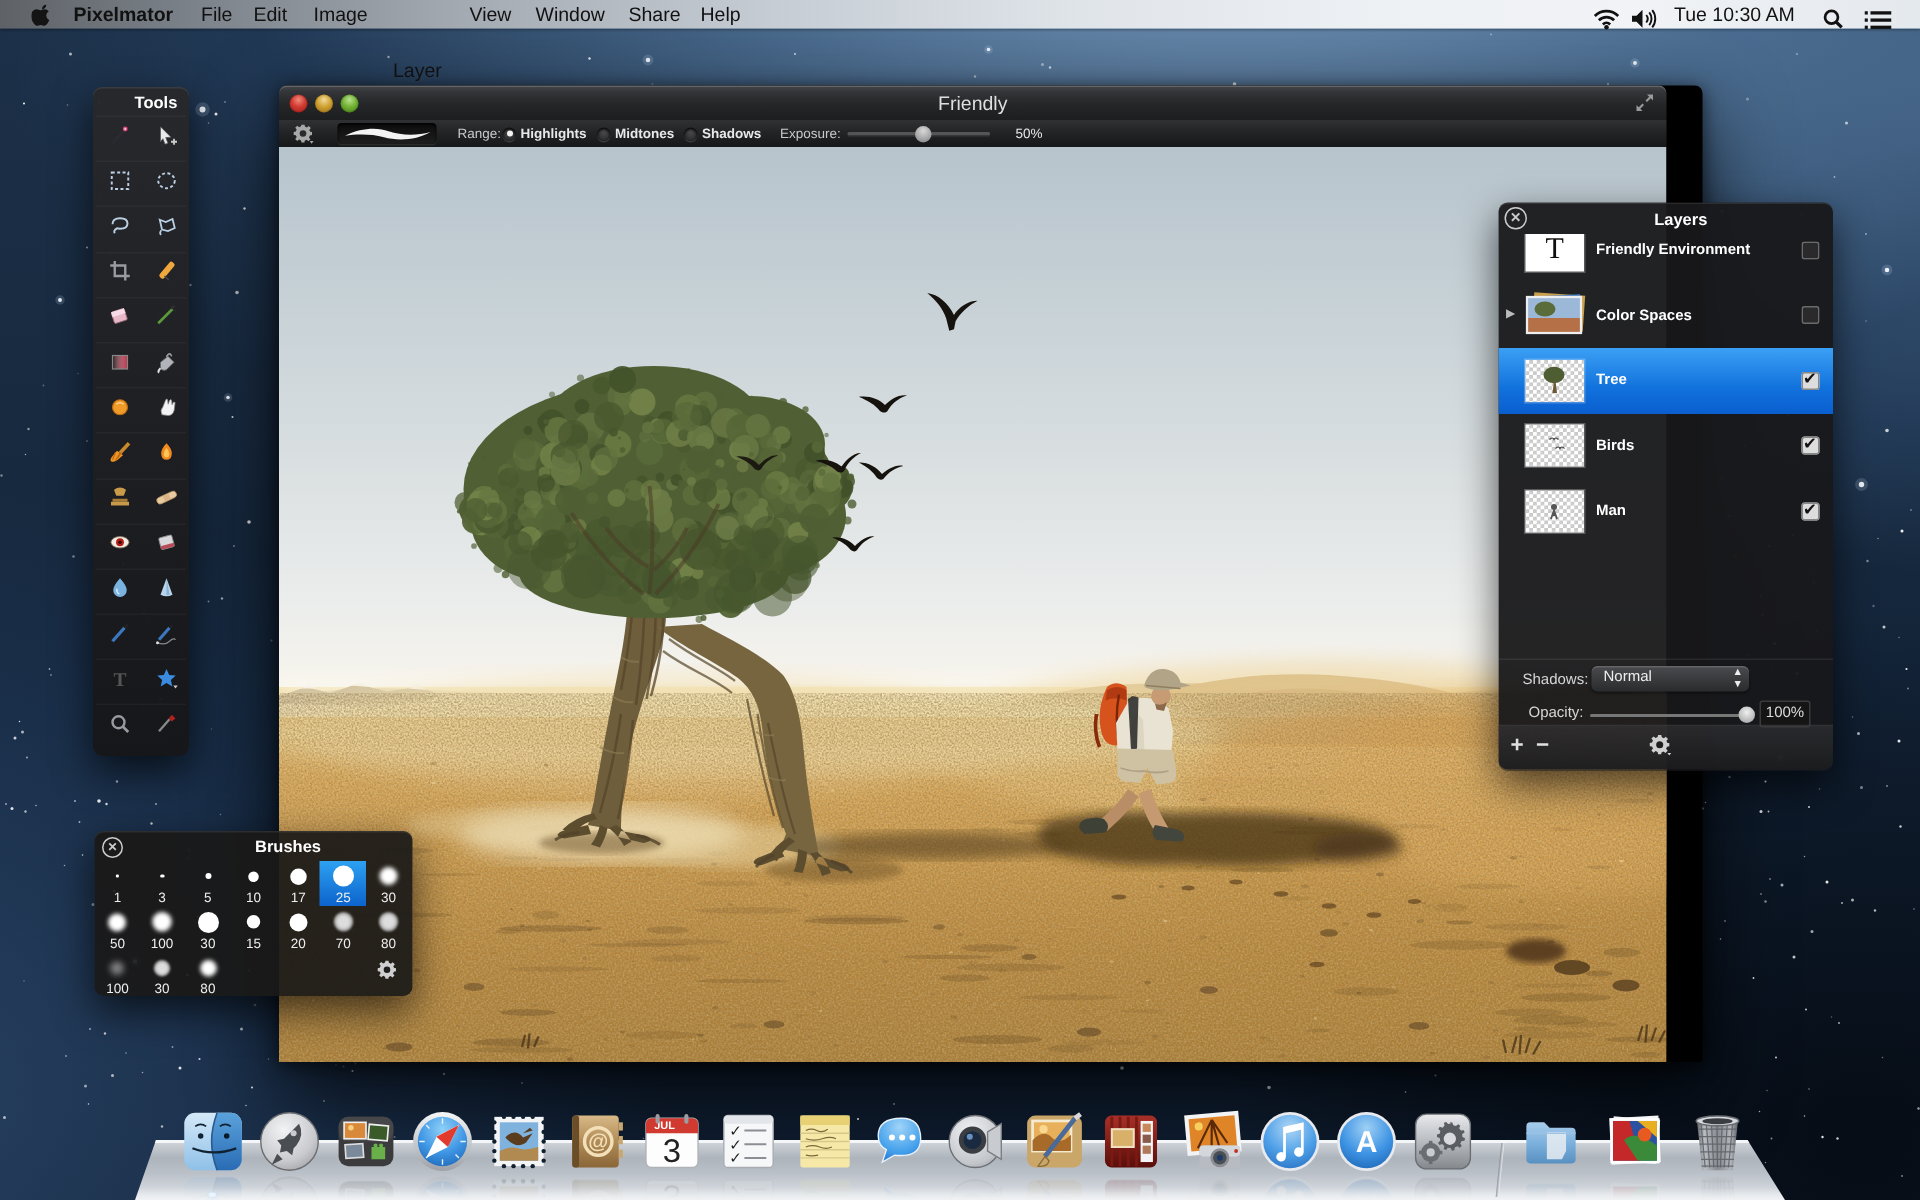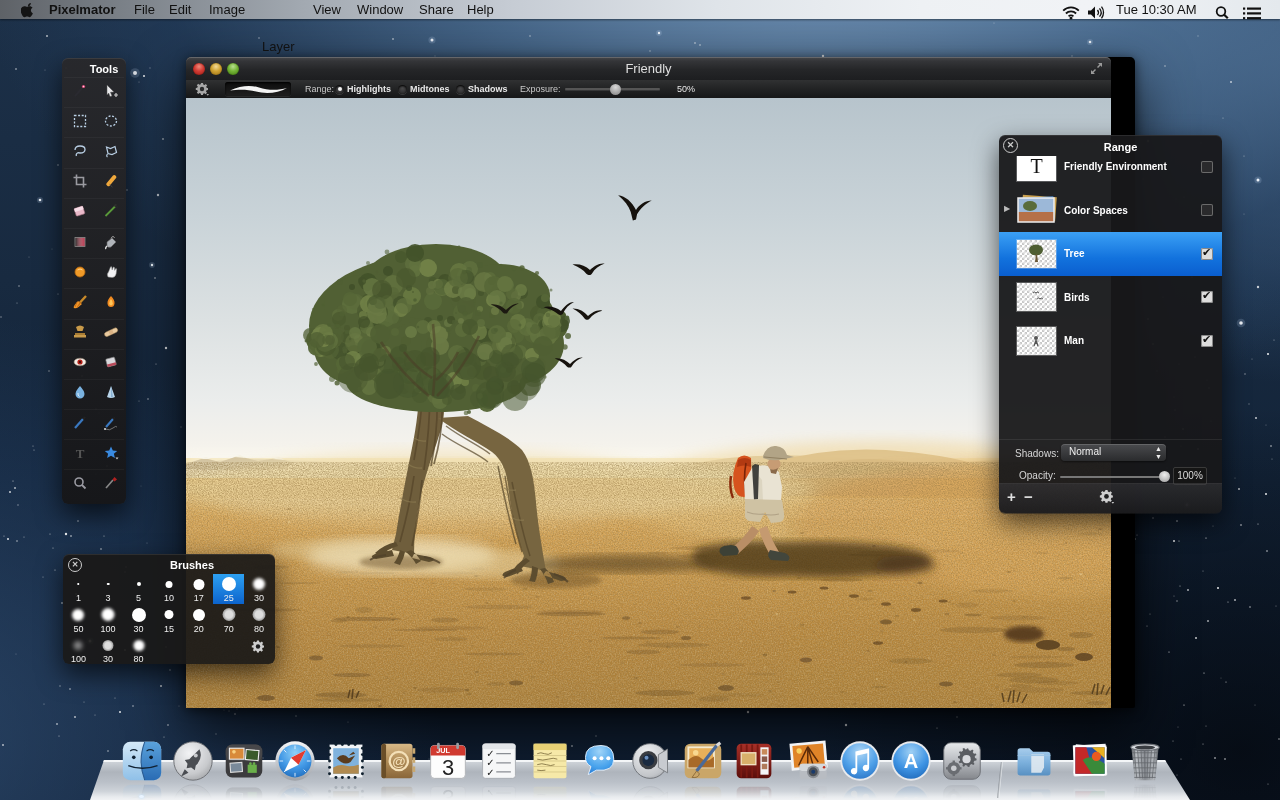--- a/index.html
+++ b/index.html
@@ -1574,21 +1574,21 @@
           </svg></span>
         <span class="ticon" style="left:47px;"><svg width="16" height="16" viewBox="0 0 16 16">
             <path d="M3 13 L10 5" stroke="#888" stroke-width="1.6"></path>
             <path d="M9.5 4.5 l2-2.5 2.5 2.5 -2.5 2z" fill="#b02020"></path>
           </svg></span>
       </div>
     </div>
 </div>
 
 <div class="pal" id="layers">
-  <div class="ptitle">Range</div>
+  <div class="ptitle">Layers</div>
   <div id="lclose">✕</div>
   <div id="lrows">
       <div style="margin-top:-11px">
         <div class="lrow">
           <div class="lthumb" style="background:#fff;">
             <span style="position:absolute;left:0;right:0;top:2px;text-align:center;font-family:'Liberation Serif',serif;font-size:20px;color:#111;">T</span>
           </div>
           <div class="lname">Friendly Environment</div>
           <div class="lcheck off"></div>
         </div>

